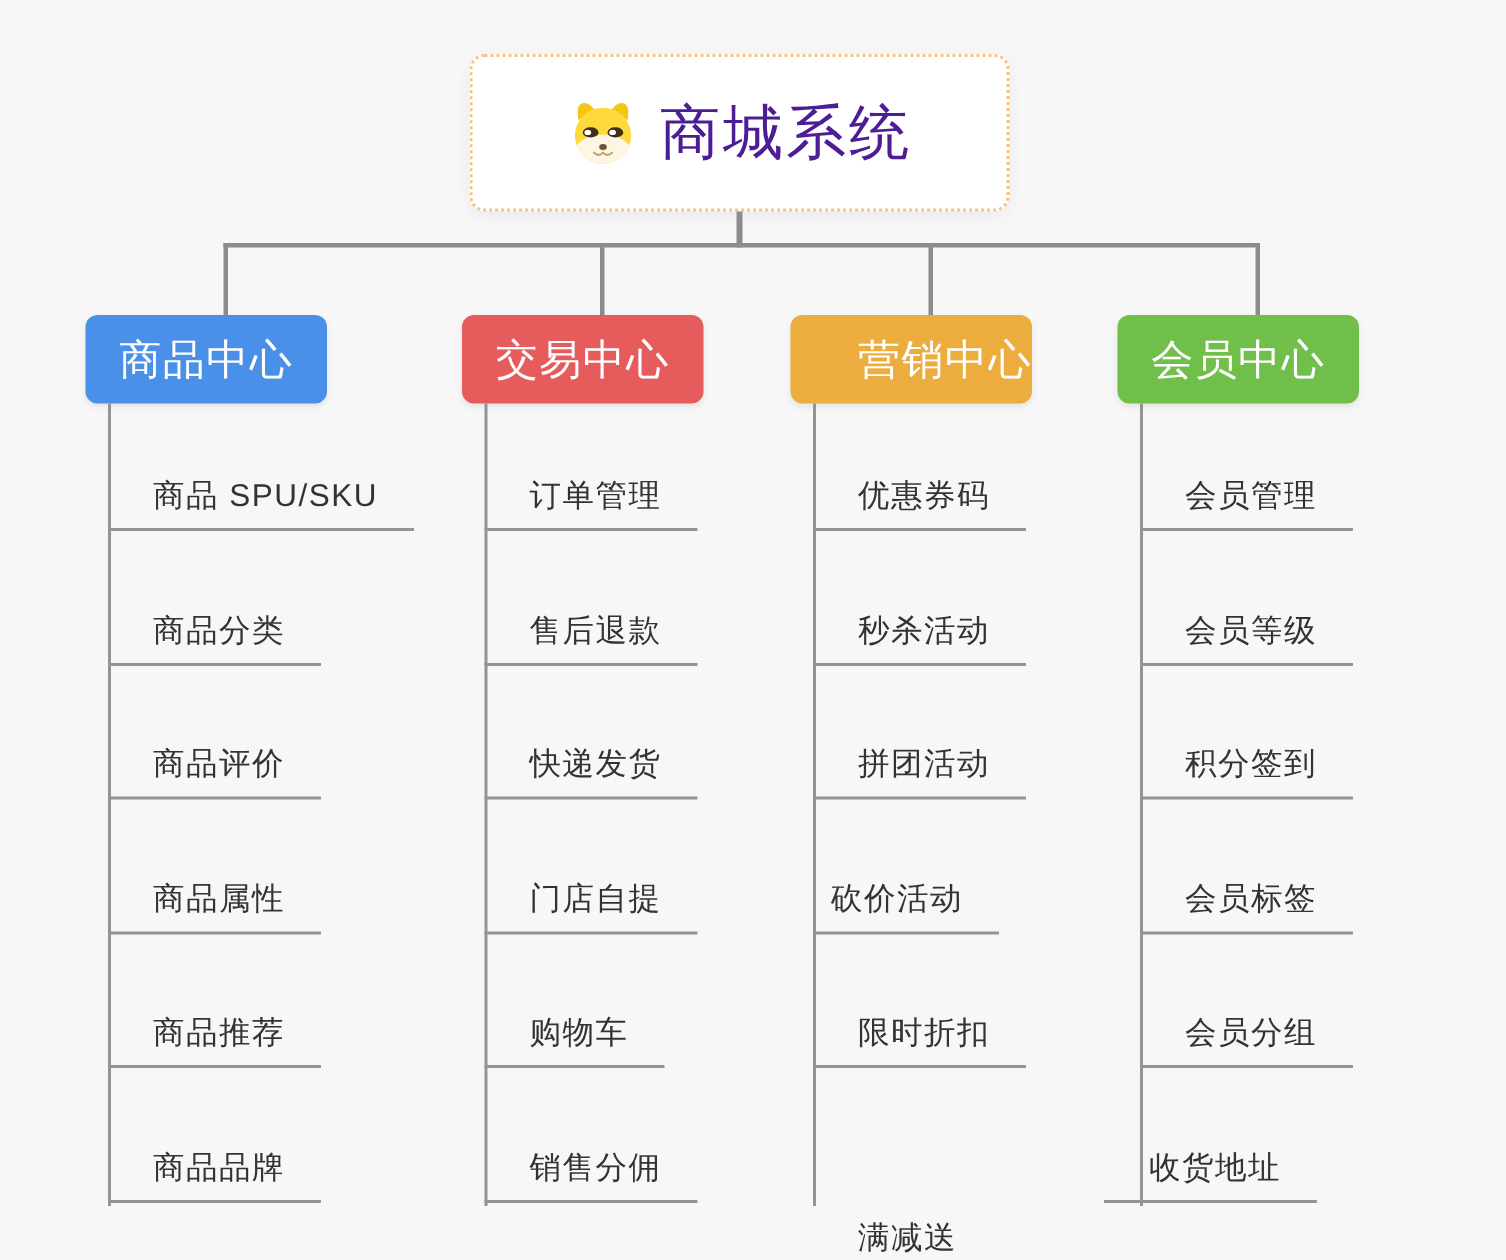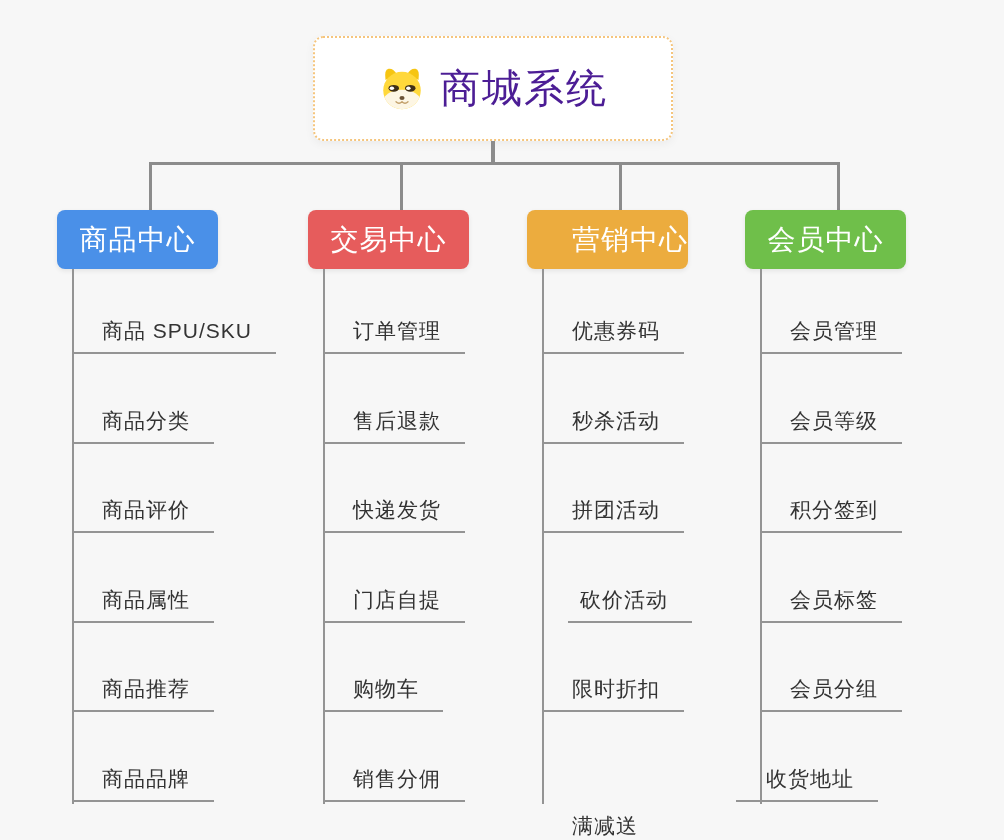--- a/index.html
+++ b/index.html
@@ -147,21 +147,21 @@
       <div class="item" style="left: 323px; top: 587px;">门店自提</div>
       <div class="item" style="left: 323px; top: 676px;">购物车</div>
       <div class="item" style="left: 323px; top: 766px;">销售分佣</div>
       <div class="branch-box" style="left: 527px; background: rgb(236, 172, 62); justify-content: flex-end;">
     <span>营销中心</span>
   </div>
       <div class="trunk" style="left: 542px; top: 269px; height: 535px;"></div>
       <div class="item" style="left: 542px; top: 318px;">优惠券码</div>
       <div class="item" style="left: 542px; top: 408px;">秒杀活动</div>
       <div class="item" style="left: 542px; top: 497px;">拼团活动</div>
-      <div class="item" style="left: 568px; top: 587px; padding-left: 12px;">砍价活动</div>
+      <div class="item" style="left: 542px; top: 587px; padding-left: 12px;">砍价活动</div>
       <div class="item" style="left: 542px; top: 676px;">限时折扣</div>
       <div class="item" style="left: 542px; top: 766px; margin-top: 47px;">满减送</div>
       <div class="branch-box" style="left: 745px; background: rgb(111, 191, 74);">
     <span>会员中心</span>
   </div>
       <div class="trunk" style="left: 760px; top: 269px; height: 535px;"></div>
       <div class="item" style="left: 760px; top: 318px;">会员管理</div>
       <div class="item" style="left: 760px; top: 408px;">会员等级</div>
       <div class="item" style="left: 760px; top: 497px;">积分签到</div>
       <div class="item" style="left: 760px; top: 587px;">会员标签</div>

